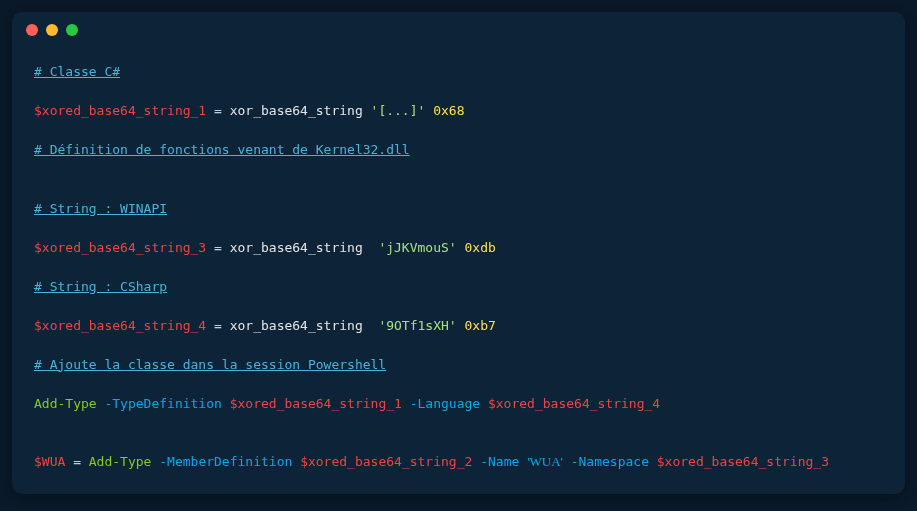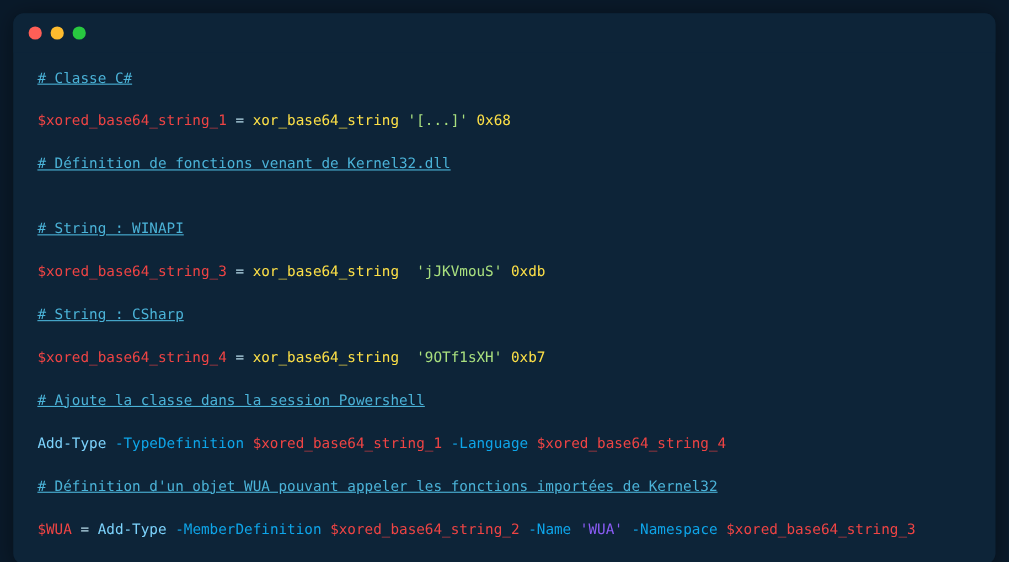--- a/index.html
+++ b/index.html
@@ -40,26 +40,26 @@
       line-height: 1.5;
     }
     .line {
       white-space: pre;
       color: #b4d7e6;
     }
     .blank { height: 19.5px; }
     .c-comment { color: #4bb3d8; text-decoration: underline; }
     .c-var { color: #ef4444; }
     .c-eq { color: #b4d7e6; }
-    .c-func { color: #fde047; }
+    .c-func { color: #e5e5e5; }
     .c-str { color: #a9e07f; }
     .c-num { color: #fde047; }
-    .c-cmd { color: #7dd3fc; }
+    .c-cmd { color: #84cc16; }
     .c-flag { color: #0ea5e9; }
-    .c-strred { color: #8b5cf6; }
+    .c-strred { color: #0ea5e9; font-family: Liberation Serif, serif; }
   </style>
 </head>
 <body>
 
 <div class="window">
   <div class="titlebar">
     <div class="dot red"></div>
     <div class="dot yellow"></div>
     <div class="dot green"></div>
   </div>
@@ -87,20 +87,19 @@
 
     <div class="line"><span class="c-var">$xored_base64_string_4</span><span class="c-eq"> = </span><span class="c-func">xor_base64_string  </span><span class="c-str">'9OTf1sXH'</span><span class="c-num"> 0xb7</span></div>
     <div class="blank"></div>
 
     <div class="line"><span class="c-comment"># Ajoute la classe dans la session Powershell</span></div>
     <div class="blank"></div>
 
     <div class="line"><span class="c-cmd">Add-Type</span><span class="c-flag"> -TypeDefinition </span><span class="c-var">$xored_base64_string_1</span><span class="c-flag"> -Language </span><span class="c-var">$xored_base64_string_4</span></div>
     <div class="blank"></div>
 
-    <div class="line"><span class="c-comment"># Définition d'un objet WUA pouvant appeler les fonctions importées de Kernel32</span></div>
     <div class="blank"></div>
 
     <div class="line"><span class="c-var">$WUA</span><span class="c-eq"> = </span><span class="c-cmd">Add-Type</span><span class="c-flag"> -MemberDefinition </span><span class="c-var">$xored_base64_string_2</span><span class="c-flag"> -Name </span><span class="c-strred">'WUA'</span><span class="c-flag"> -Namespace </span><span class="c-var">$xored_base64_string_3</span></div>
     <div class="line"></div>
 
   </div>
 </div>
 
 </body></html>

